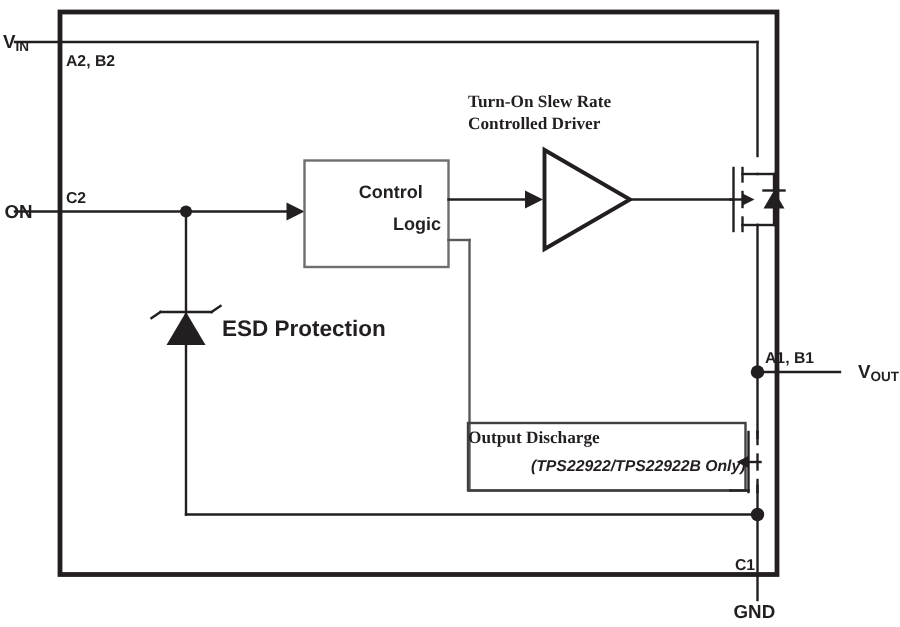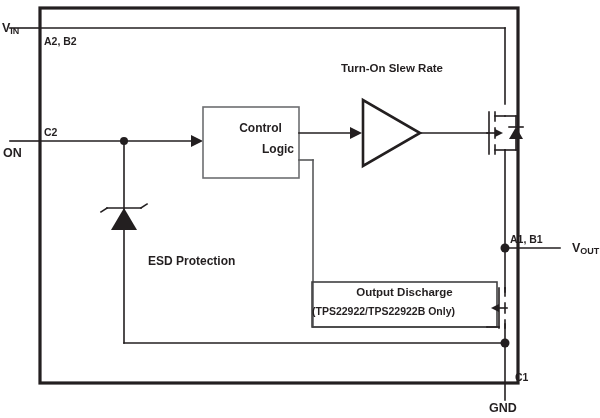--- a/index.html
+++ b/index.html
@@ -82,29 +82,30 @@
     vertical-align: baseline;
     position: relative;
     bottom: -2px;
   }
   .lbl-block {
     font-size: 12px;
     text-align: center;
   }
   .lbl-title {
     font-size: 11.5px;
-    text-align: center;
+    text-align: left;
+    font-family: Liberation Serif, serif;
   }
   .lbl-sub {
     font-size: 10.5px;
-    text-align: left;
+    text-align: right;
+    font-style: italic;
   }
   .lbl-esd {
-    font-size: 12px;
-    margin-top: 44px;
+    font-size: 15px;
   }
 </style>
 </head>
 <body>
 
 <div id="diagram-root">
 
   <svg id="diagram-svg" viewBox="0 0 600 418">
 
     <rect class="frame" x="40" y="8" width="478" height="375"></rect>
@@ -207,43 +208,44 @@
     </g>
 
   </svg>
 
   <div class="lbl lbl-port" style="left:2px; top:21px;">
     <span>V</span><sub>IN</sub>
   </div>
 
   <div class="lbl lbl-pin" style="left:44px; top:13px;margin-top:22px;">A2, B2</div>
 
-  <div class="lbl lbl-port" style="left:3px; top:134px;margin-top:12px;">ON</div>
+  <div class="lbl lbl-port" style="left:3px; top:134px;">ON</div>
 
   <div class="lbl lbl-pin" style="left:44px; top:126px;">C2</div>
 
   <div class="lbl lbl-block" style="left:203px; top:122px; width:115px;">
     <div>Control</div>
     <div style="margin-top:7px;padding-left:35px;">Logic</div>
   </div>
 
   <div class="lbl lbl-title" style="left:312px; top:62px; width:160px;">
     <div>Turn-On Slew Rate</div>
+    <div style="margin-top:2px;">Controlled Driver</div>
   </div>
 
   <div class="lbl lbl-esd" style="left:148px; top:211px;">ESD Protection</div>
 
   <div class="lbl lbl-title" style="left:312px; top:286px; width:185px;">
     <div>Output Discharge</div>
   </div>
   <div class="lbl lbl-sub" style="left:312px; top:305px; width:185px;">(TPS22922/TPS22922B Only)</div>
 
   <div class="lbl lbl-pin" style="left:510px; top:233px;">A1, B1</div>
 
   <div class="lbl lbl-port" style="left:572px; top:241px;">
     <span>V</span><sub>OUT</sub>
   </div>
 
-  <div class="lbl lbl-pin" style="left:490px; top:371px;margin-left:25px;">C1</div>
+  <div class="lbl lbl-pin" style="left:490px; top:371px;">C1</div>
 
   <div class="lbl lbl-port" style="left:489px; top:401px;">GND</div>
 
 </div>
 
 </body></html>

